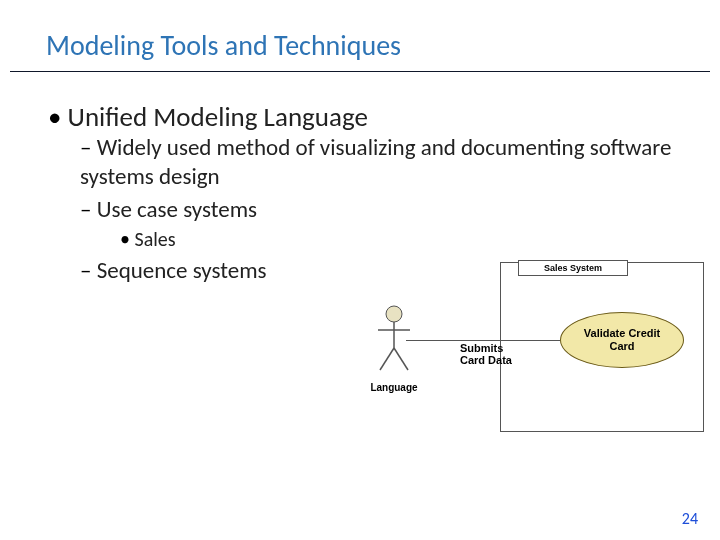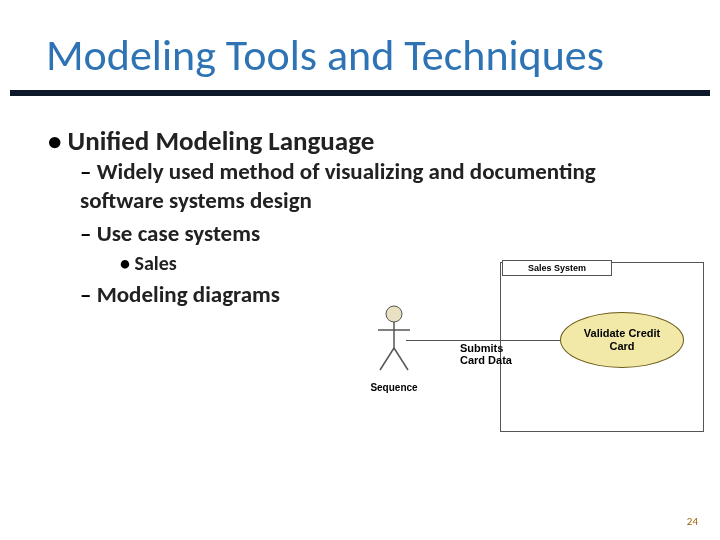--- a/index.html
+++ b/index.html
@@ -6,30 +6,29 @@
   body {
     width: 720px;
     height: 540px;
     background: #fff;
     font-family: Calibri, "Segoe UI", Arial, sans-serif;
     position: relative;
     overflow: hidden;
   }
   .title {
     color: #2e74b5;
-    font-size: 44px;
+    font-size: 28px;
     font-weight: 400;
     padding: 28px 36px 8px 36px;
-    border-bottom: 6px solid #0f172a;
+    border-bottom: 1px solid #0f172a;
     margin: 0 10px 0 10px;
   }
   .content {
     padding: 28px 36px 0 48px;
     color: #222;
-    font-weight: bold;
   }
   ul { list-style: none; }
   .lvl1 > li::before { content: "• "; color: #000; }
   .lvl1 > li { font-size: 27px; margin-bottom: 8px; }
   .lvl2 { padding-left: 32px; margin-top: 0; }
   .lvl2 > li::before { content: "– "; color: #000; }
   .lvl2 > li { font-size: 23px; margin-bottom: 4px; line-height: 1.25; }
   .lvl3 { padding-left: 40px; margin-top: 4px; margin-bottom: 4px; }
   .lvl3 > li::before { content: "• "; color: #000; }
   .lvl3 > li { font-size: 20px; }
@@ -38,37 +37,37 @@
     position: absolute;
     right: 16px;
     top: 262px;
     width: 344px;
     height: 190px;
   }
   .pagenum {
     position: absolute;
     right: 22px;
     bottom: 12px;
-    color: #a16207;
-    font-size: 11px;
+    color: #1d4ed8;
+    font-size: 16px;
   }
 
   
   .sys-box {
     position: absolute;
     left: 140px;
     top: 0;
     width: 204px;
     height: 170px;
     border: 1px solid #555;
     background: #fff;
   }
   .sys-label-box {
     position: absolute;
-    left: 142px;
+    left: 158px;
     top: -2px;
     width: 110px;
     height: 16px;
     border: 1px solid #555;
     background: #fff;
   }
   .sys-label {
     font: bold 9px Arial, sans-serif;
     color: #000;
     text-align: center;
@@ -134,21 +133,21 @@
         </li>
         <li>
           <span>Use case systems</span>
           <ul class="lvl3">
             <li>
               <span>Sales</span>
             </li>
           </ul>
         </li>
         <li>
-          <span>Modeling diagrams</span>
+          <span>Sequence systems</span>
         </li>
       </ul>
     </li>
   </ul>
 </div>
 
 <div class="diagram">
   <div class="sys-box"></div>
   <div class="sys-label-box">
     <div class="sys-label">Sales System</div>
@@ -164,17 +163,17 @@
   </div>
 
   <div class="actor">
     <svg width="40" height="70" viewBox="0 0 40 70">
       <circle cx="20" cy="10" r="8" fill="#e8e2c2" stroke="#555" stroke-width="1"></circle>
       <line x1="20" y1="18" x2="20" y2="44" stroke="#555" stroke-width="1.5"></line>
       <line x1="4" y1="26" x2="36" y2="26" stroke="#555" stroke-width="1.5"></line>
       <line x1="20" y1="44" x2="6" y2="66" stroke="#555" stroke-width="1.5"></line>
       <line x1="20" y1="44" x2="34" y2="66" stroke="#555" stroke-width="1.5"></line>
     </svg>
-    <div class="actor-label">Sequence</div>
+    <div class="actor-label">Language</div>
   </div>
 </div>
 
 <div class="pagenum">24</div>
 
 </body></html>

